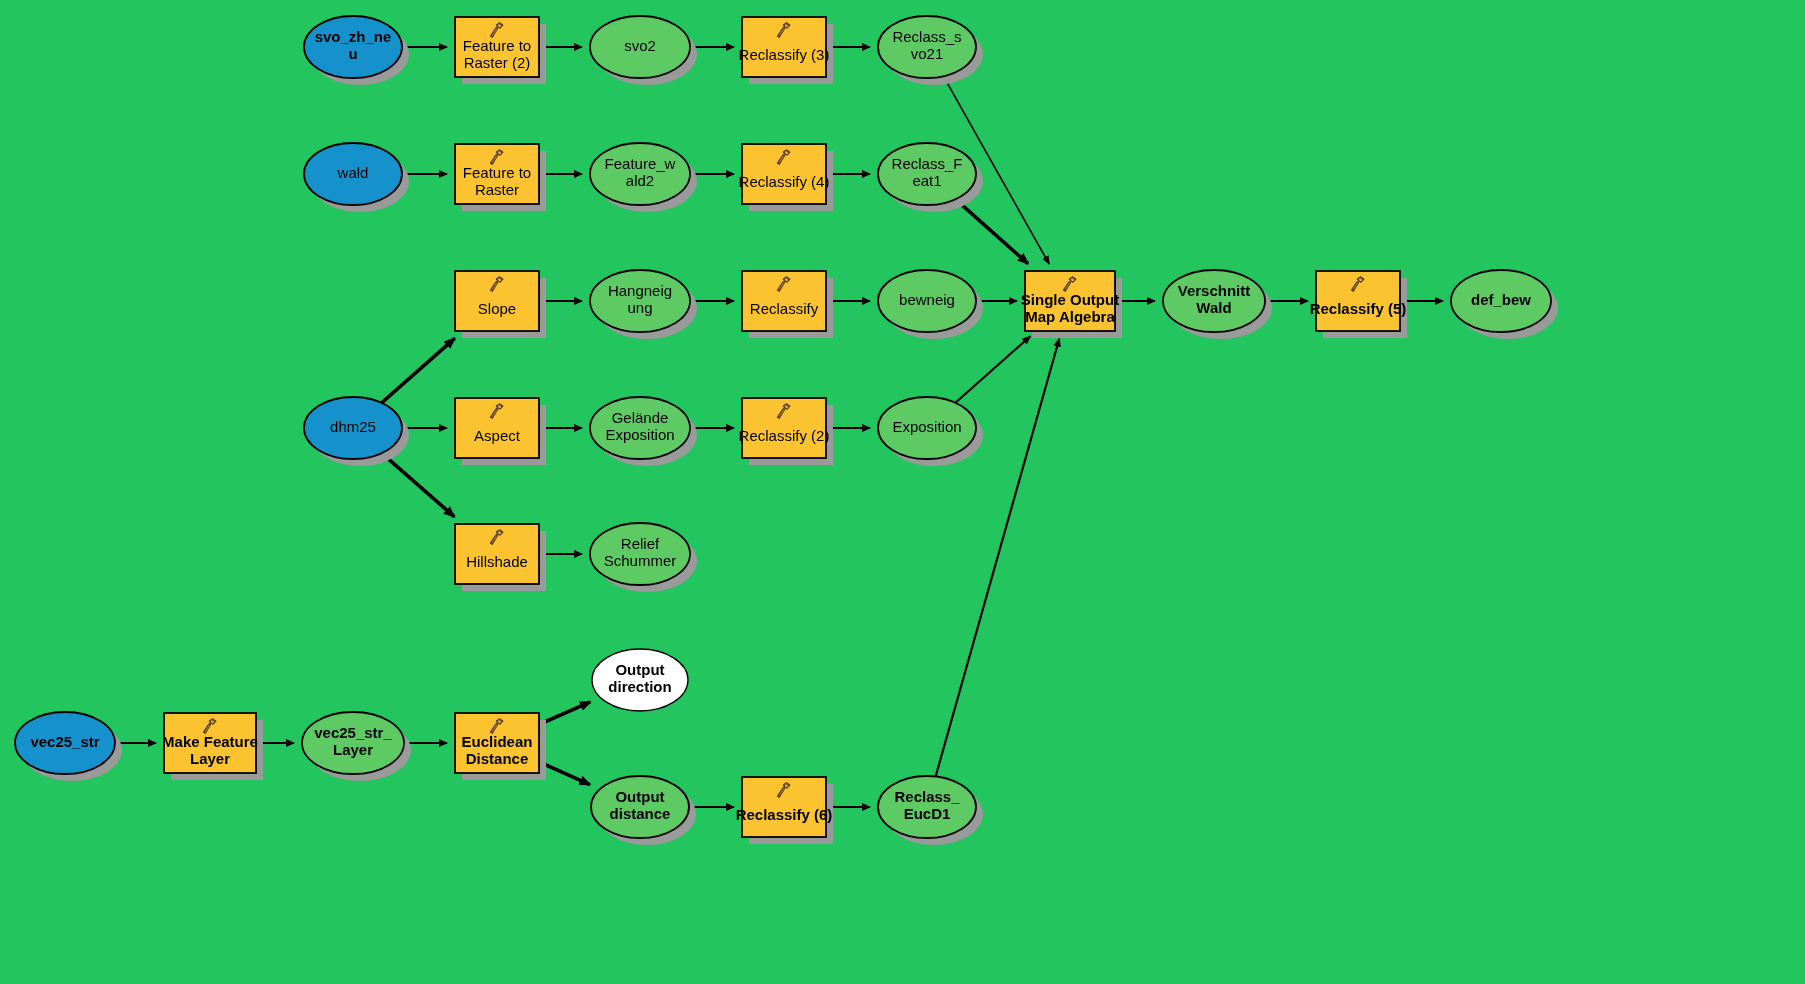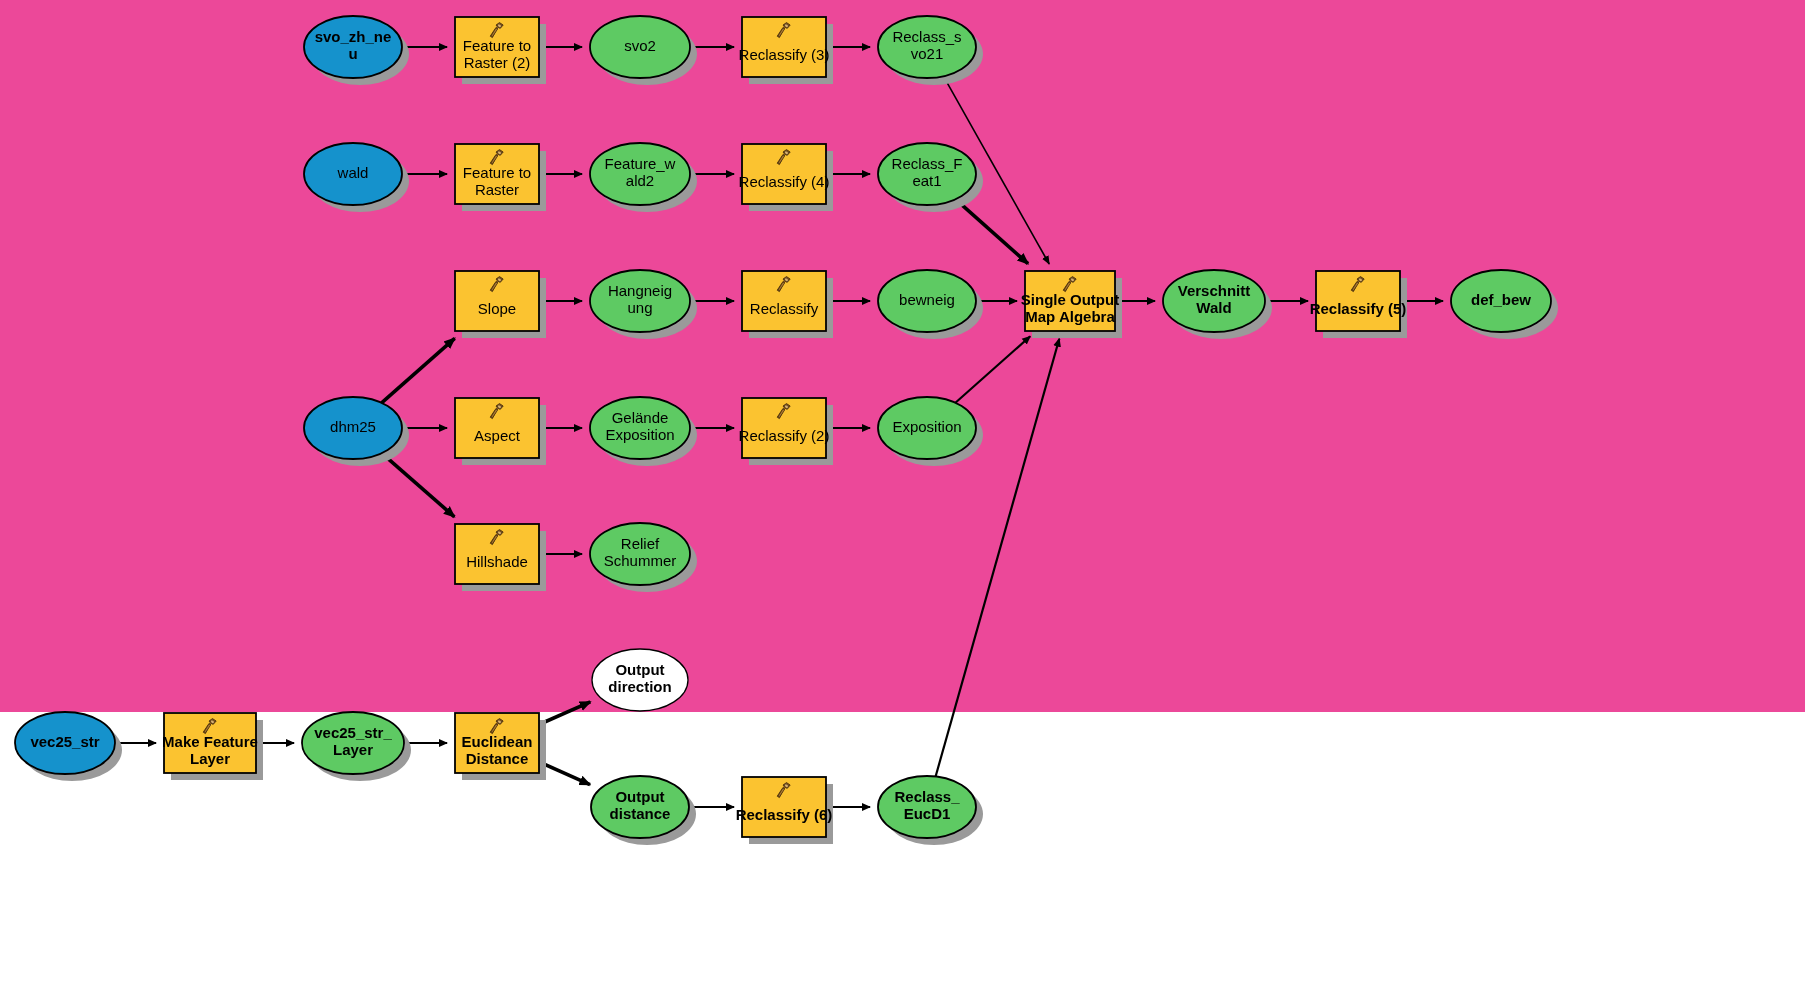--- a/index.html
+++ b/index.html
@@ -10,22 +10,22 @@
   }
   body {
     width: 1805px;
     height: 984px;
     font-family: "Liberation Sans", sans-serif;
     overflow: hidden;
   }
   #canvas-wrap {
     position: relative;
     width: 1805px;
-    height: 712px;
-    background: #ec4899;
+    height: 984px;
+    background: #22c55e;
   }
   svg#model-canvas {
     position: absolute;
     top: 0;
     left: 0;
     width: 1805px;
     height: 984px;
     display: block;
   }
   .node-label {

